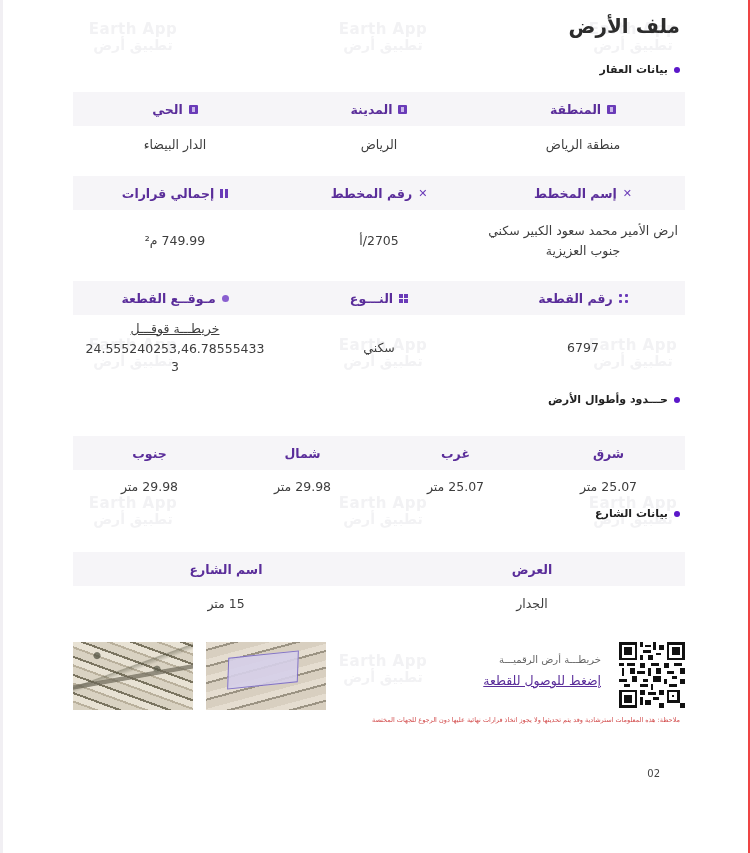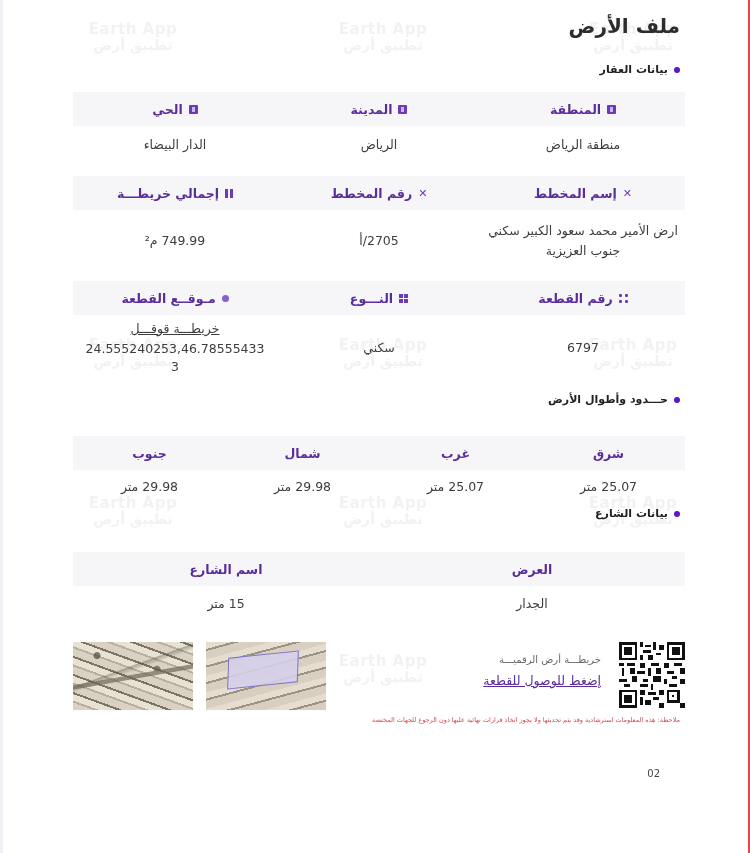--- a/index.html
+++ b/index.html
@@ -223,21 +223,21 @@
       </div>
       <div class="cell">
         <span class="hicon cross">✕</span>
         <span>رقم المخطط</span>
       </div>
       <div class="cell">
         <span class="hicon bars">
             <i></i>
             <i></i>
           </span>
-        <span>إجمالي خريطـــة</span>
+        <span>إجمالي قرارات</span>
       </div>
     </div>
     <div class="val-row" style="height:62px;">
       <div class="cell">
         <span>ارض الأمير محمد سعود الكبير سكني</span>
         <span>جنوب العزيزية</span>
       </div>
       <div class="cell">2705/أ</div>
       <div class="cell">749.99 م²</div>
     </div>

